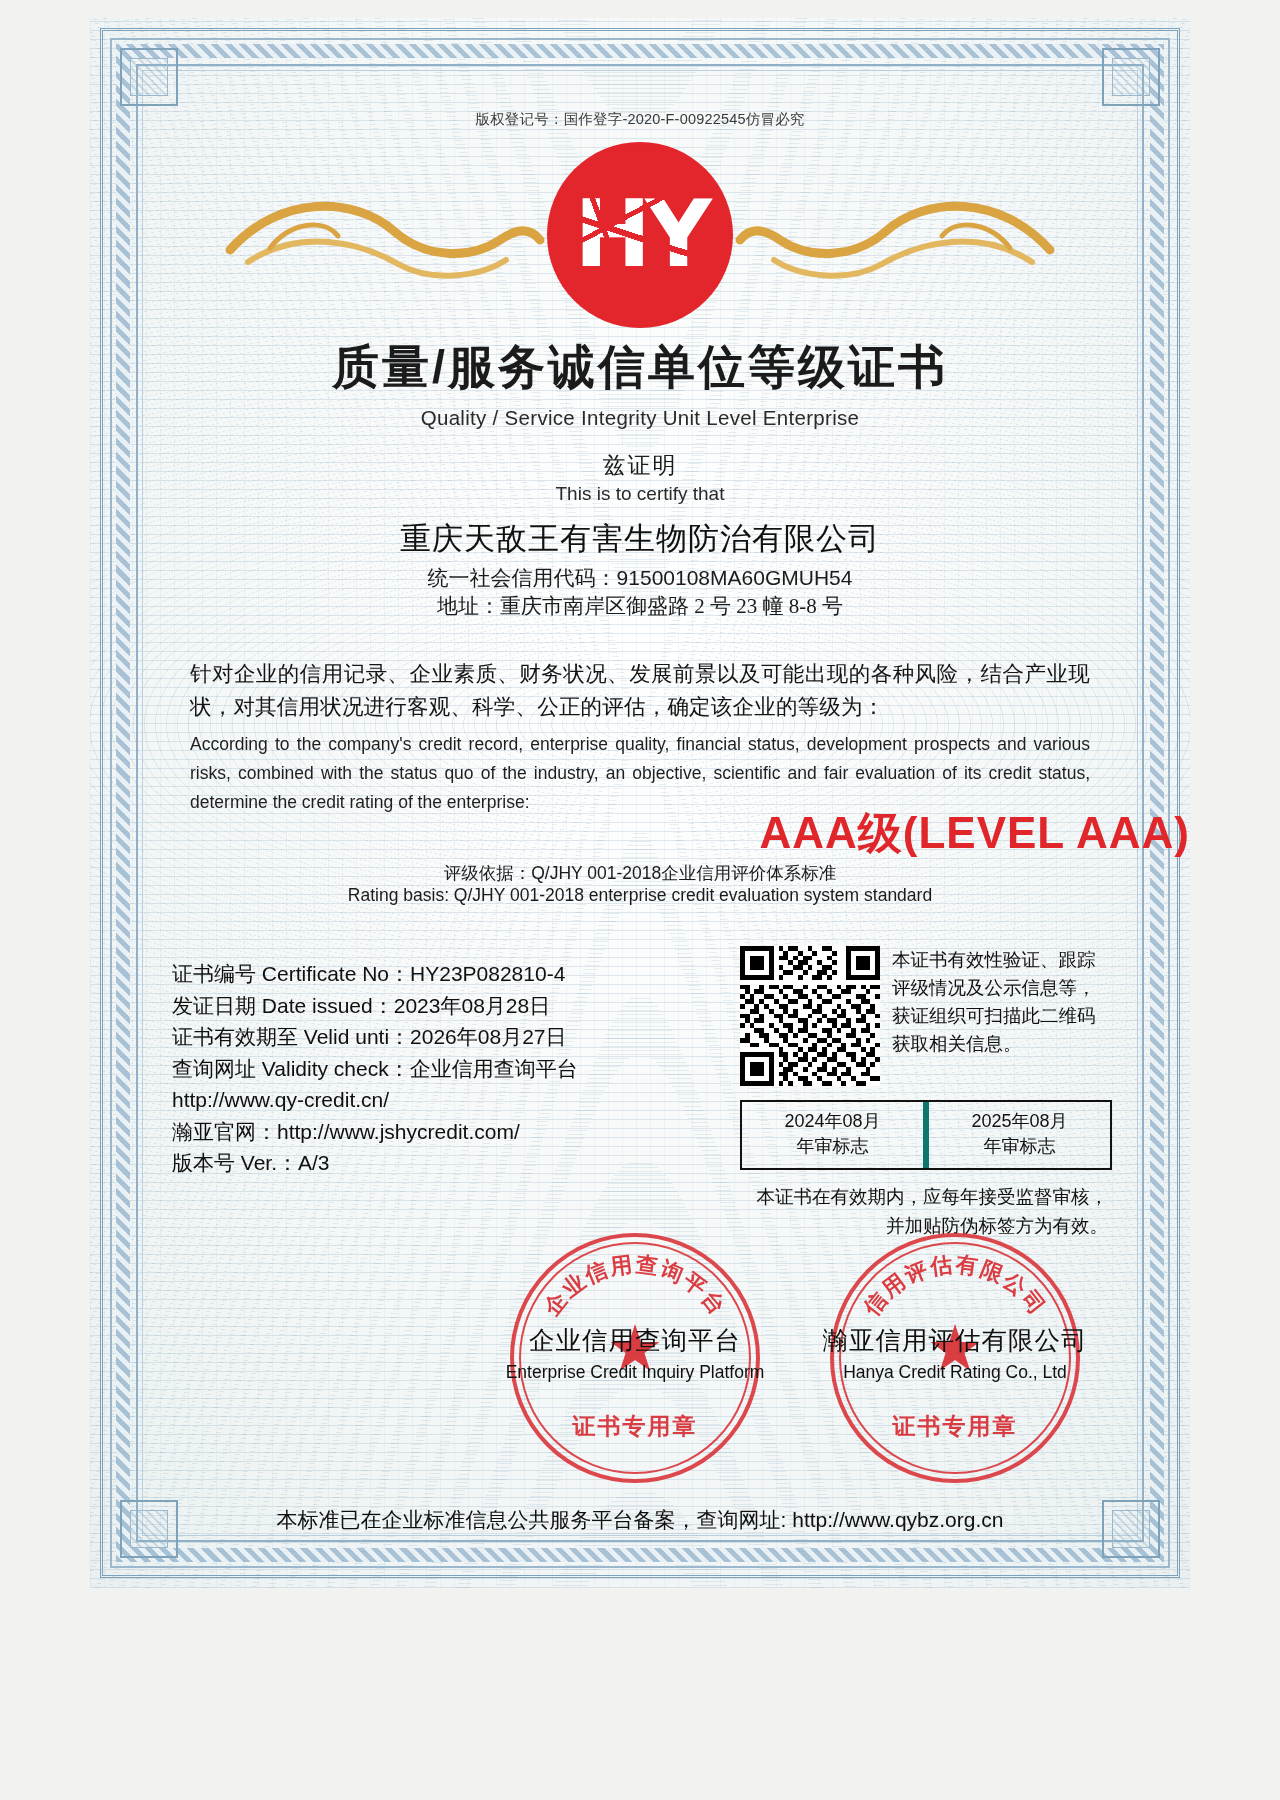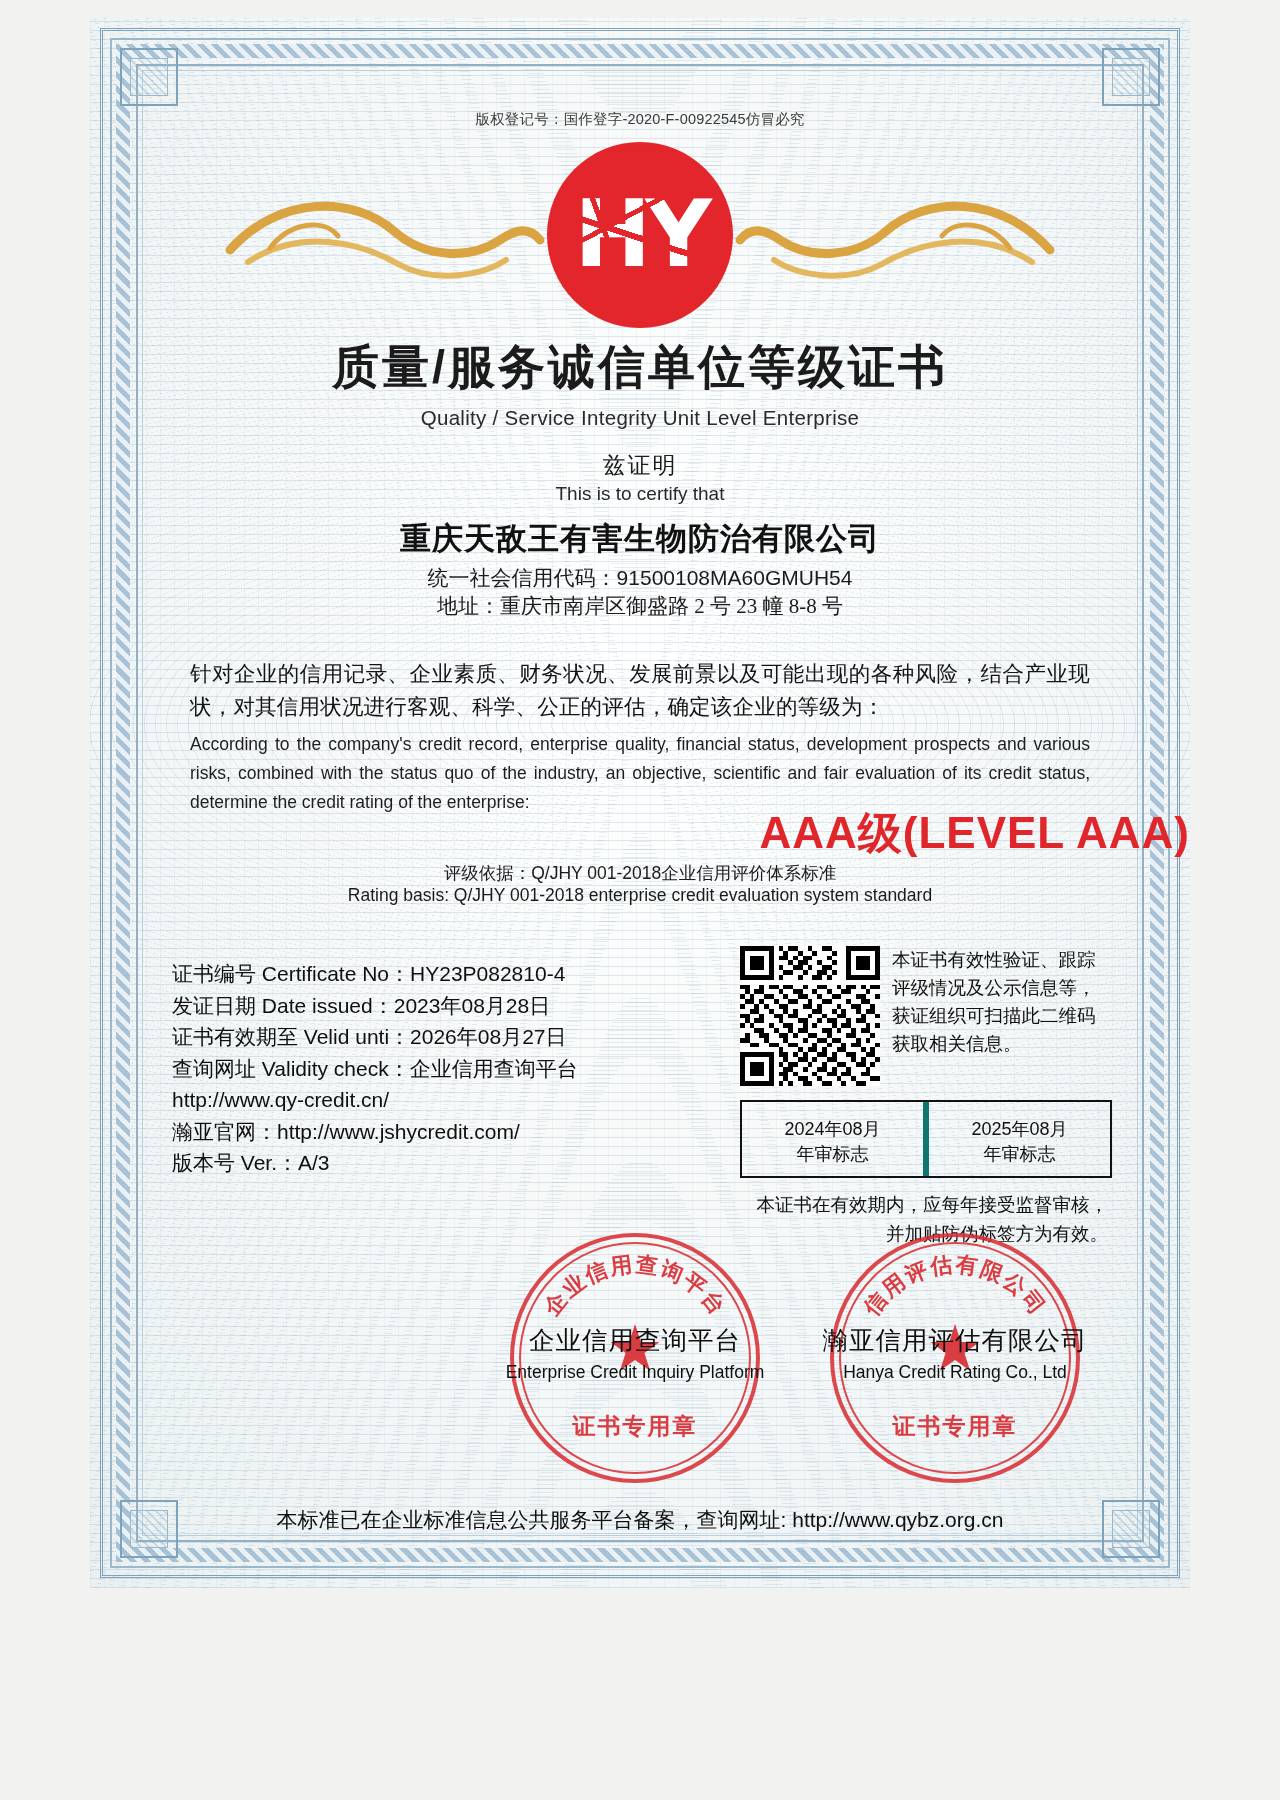--- a/index.html
+++ b/index.html
@@ -123,21 +123,21 @@
   .certify-cn{
     position:absolute;top:432px;left:0;width:100%;
     text-align:center;font-size:23px;color:#1b1b1b;letter-spacing:2px;
   }
   .certify-en{
     position:absolute;top:465px;left:0;width:100%;
     text-align:center;font-size:19px;color:#2a2a2a;
   }
   .company{
     position:absolute;top:500px;left:0;width:100%;
-    text-align:center;font-size:31px;font-weight:bold;color:#111;letter-spacing:1px;
+    text-align:center;font-size:31px;font-weight:normal;color:#111;letter-spacing:1px;
   }
   .credit-code{
     position:absolute;top:546px;left:0;width:100%;
     text-align:center;font-size:21px;color:#1b1b1b;
   }
   .address{
     position:absolute;top:574px;left:0;width:100%;
     text-align:center;font-size:21px;color:#1b1b1b;font-family:Liberation Serif, serif;
   }
 
@@ -185,21 +185,21 @@
     padding:0;
   }
   .qr svg{display:block;}
   .qr-note{
     margin-left:12px;font-size:18.5px;line-height:28px;color:#101010;
   }
   .stamp-boxes{
     display:flex;margin-top:14px;border:2px solid #111;width:368px;
   }
   .stamp-box{
-    flex:1;text-align:center;padding:15px 0 9px 0;font-size:18px;color:#111;line-height:25px;
+    flex:1;text-align:center;padding:7px 0 9px 0;font-size:18px;color:#111;line-height:25px;
   }
   .stamp-box + .stamp-box{border-left:6px solid #0f766e;}
   .qr-footnote{
     margin-top:12px;font-size:18.5px;line-height:29px;color:#101010;text-align:right;
     width:368px;
   }
 
   
   .seal{
     position:absolute;width:250px;height:250px;

